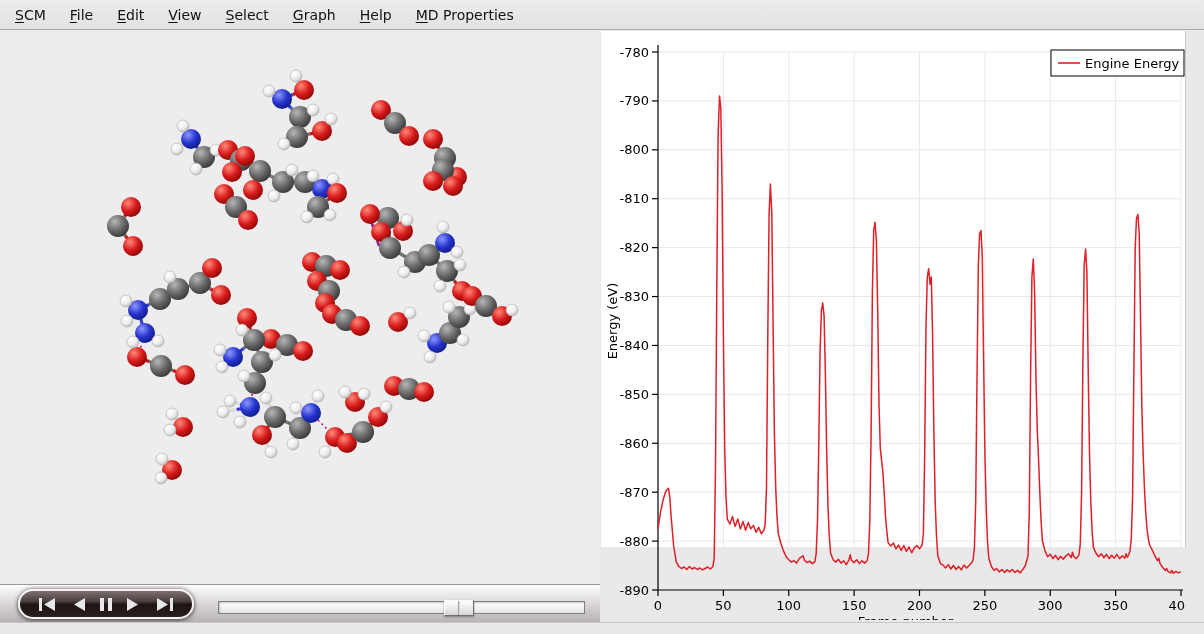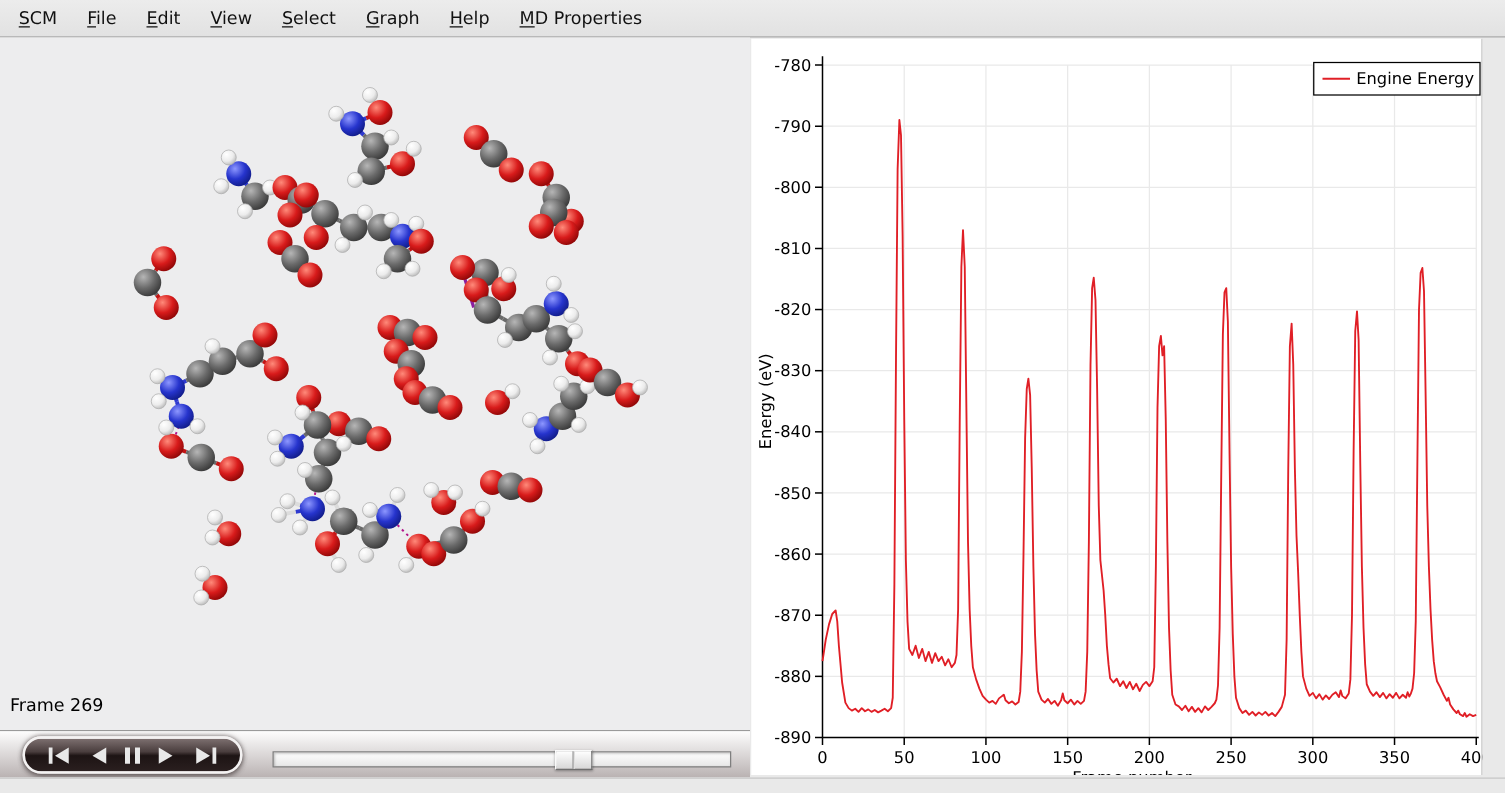--- a/index.html
+++ b/index.html
@@ -57,21 +57,21 @@
     content:"";position:absolute;left:13px;top:0;width:2px;height:100%;
     background:linear-gradient(90deg,#8a8a8a,#f5f5f5);
   }
   
   #bottomstrip{
     position:absolute;left:0;top:622px;width:1204px;height:12px;
     background:#e9e9e9;border-top:1px solid #c6c6c6;box-sizing:border-box;
   }
   
   #chartpanel{
-    position:absolute;left:601px;top:31px;width:585px;height:589px;
+    position:absolute;left:601px;top:31px;width:585px;height:516px;
     background:#ffffff;border-right:1px solid #c8c8c8;box-sizing:border-box;
   }
   #chart-svg{position:absolute;left:0;top:0;width:585px;height:589px;}
   text{font-family:"DejaVu Sans","Liberation Sans",sans-serif;}
 </style>
 </head>
 <body>
 
 <div id="menubar">
     <div class="menu-item"><u>S</u>CM</div>
@@ -495,21 +495,20 @@
         <circle cx="470" cy="309" r="6" fill="url(#gH)" stroke="#adadad" stroke-width="0.6"></circle>
         <circle cx="472" cy="296" r="10" fill="url(#gO)"></circle>
         <circle cx="486" cy="306" r="11" fill="url(#gC)"></circle>
         <circle cx="502" cy="316" r="10" fill="url(#gO)"></circle>
         <circle cx="512" cy="310" r="6" fill="url(#gH)" stroke="#adadad" stroke-width="0.6"></circle>
         <circle cx="398" cy="322" r="10" fill="url(#gO)"></circle>
         <circle cx="410" cy="313" r="6" fill="url(#gH)" stroke="#adadad" stroke-width="0.6"></circle>
       </g>
   </svg>
   <div id="frame-status">
-    <div>Frame 269</div>
   </div>
 </div>
 
 <div id="controlbar">
   <div id="playpill">
     <button class="pbtn" title="">
       <svg width="22" height="15" viewBox="0 0 22 15">
         <rect x="3" y="1" width="3" height="13" fill="#e8e8e8"></rect>
         <polygon points="19,1 8,7.5 19,14" fill="#e8e8e8"></polygon>
       </svg>

